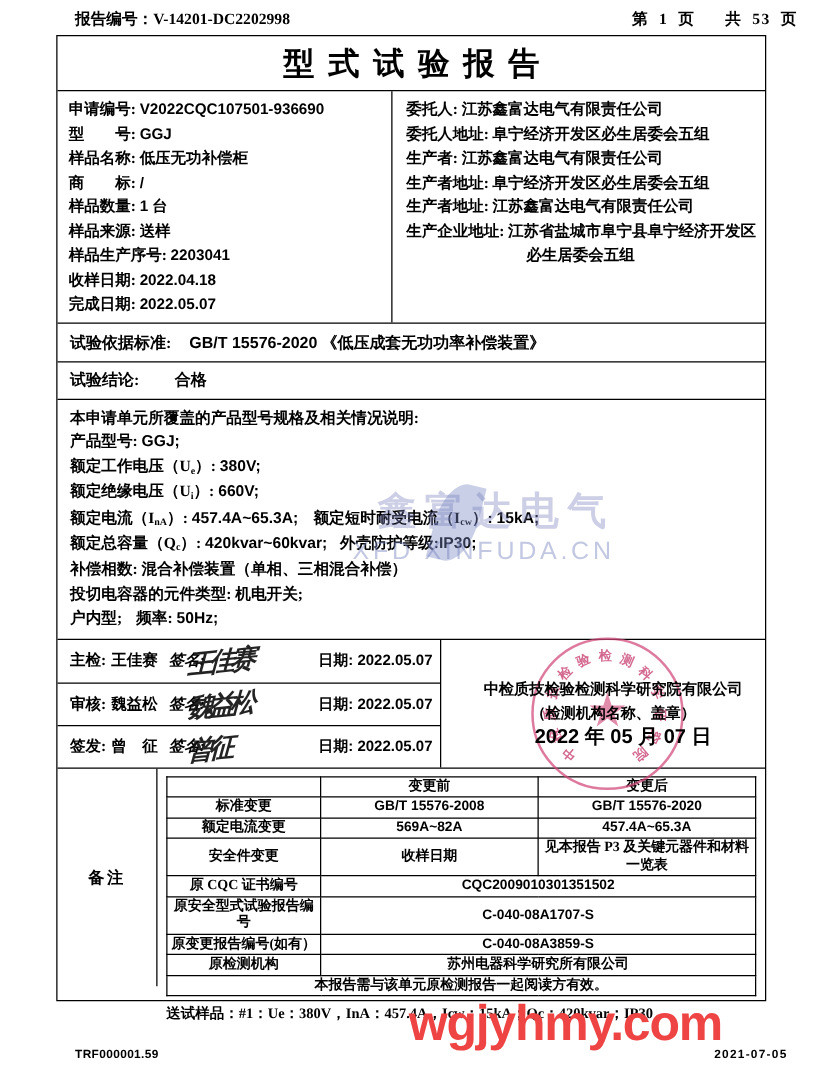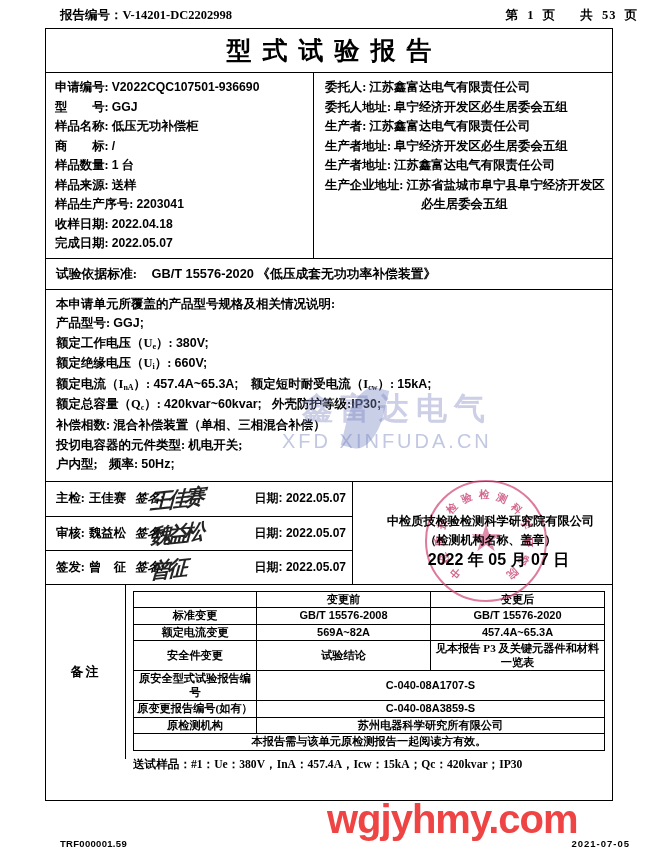--- a/index.html
+++ b/index.html
@@ -273,20 +273,25 @@
       </div>
     </div>
 
     <div class="band">
       <span>试验依据标准:</span>
       <span style="display:inline-block;width:8px"></span>
       <span class="mono">GB/T 15576-2020</span>
       <span>《低压成套无功功率补偿装置》</span>
     </div>
 
+    <div class="band">
+      <span>试验结论:</span>
+      <span style="display:inline-block;width:22px"></span>
+      <span>合格</span>
+    </div>
 
     <div class="spec">
       <div class="ln">本申请单元所覆盖的产品型号规格及相关情况说明:</div>
 
       <div class="ln">
         <span>产品型号:</span>
         <span class="num">GGJ;</span>
       </div>
 
       <div class="ln">
@@ -401,22 +406,26 @@
               <td class="an">GB/T 15576-2008</td>
               <td class="an">GB/T 15576-2020</td>
             </tr>
             <tr>
               <td class="lab">额定电流变更</td>
               <td class="an">569A~82A</td>
               <td class="an">457.4A~65.3A</td>
             </tr>
             <tr>
               <td class="lab">安全件变更</td>
-              <td>试验结论</td>
+              <td>收样日期</td>
               <td>见本报告 P3 及关键元器件和材料一览表</td>
+            </tr>
+            <tr>
+              <td class="lab">原 CQC 证书编号</td>
+              <td class="an" colspan="2">CQC2009010301351502</td>
             </tr>
             <tr>
               <td class="lab">原安全型式试验报告编号</td>
               <td class="an" colspan="2">C-040-08A1707-S</td>
             </tr>
             <tr>
               <td class="lab">原变更报告编号(如有）</td>
               <td class="an" colspan="2">C-040-08A3859-S</td>
             </tr>
             <tr>

